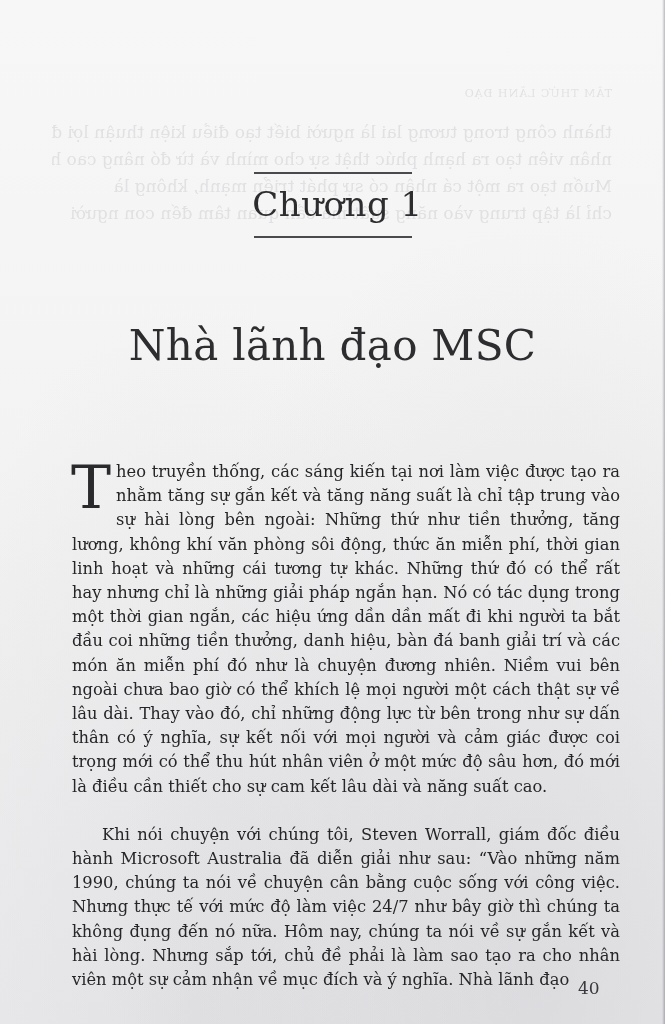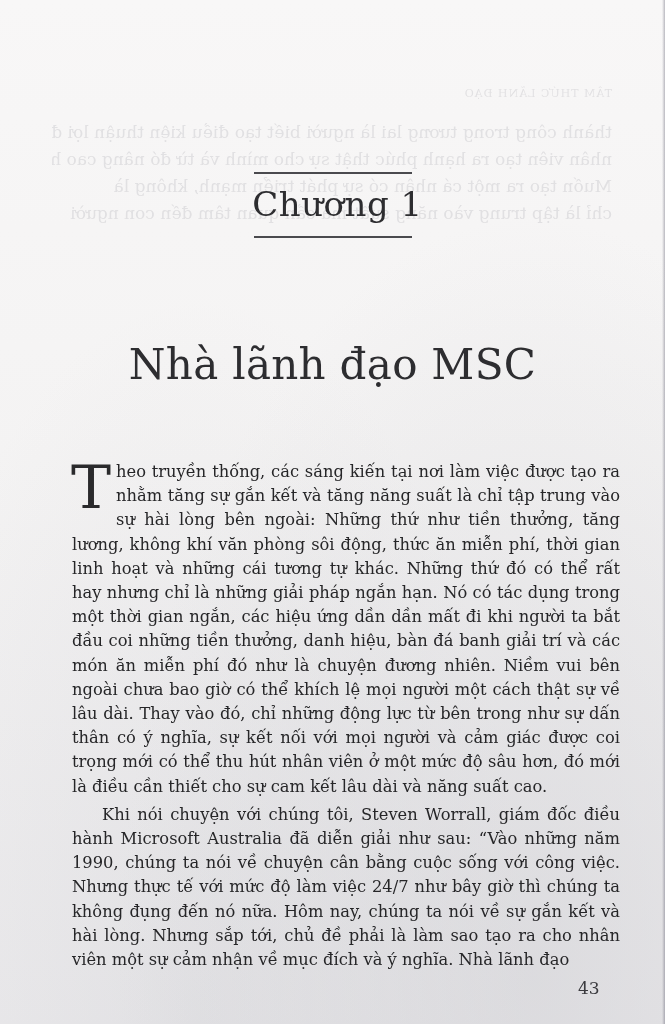--- a/index.html
+++ b/index.html
@@ -72,37 +72,36 @@
     }
     .chapter-title {
       position: absolute;
       left: 0; right: 0;
       top: 318px;
       text-align: center;
       font-size: 42px;
       line-height: 56px;
       color: #2d2d30;
       letter-spacing: 0.3px;
-      margin-top: 19px;
     }
     .body-text {
       position: absolute;
       left: 72px;
       top: 460px;
       width: 548px;
       font-size: 16.3px;
       line-height: 24.2px;
       text-align: justify;
       color: #262628;
     }
     .body-text p {
       margin: 0;
     }
     .body-text p + p {
-      margin-top: 4px;
+      margin-top: 24px;
       text-indent: 30px;
     }
     .dropcap {
       float: left;
       font-size: 60px;
       line-height: 44px;
       padding-top: 5px;
       margin-right: 5px;
       margin-left: -1px;
       color: #2a2a2c;
@@ -134,16 +133,16 @@
     <div class="rule"></div>
   </div>
 
   <div class="chapter-title">Nhà lãnh đạo MSC</div>
 
   <div class="body-text">
     <p><span class="dropcap">T</span><span>heo truyền thống, các sáng kiến tại nơi làm việc được tạo ra nhằm tăng sự gắn kết và tăng năng suất là chỉ tập trung vào sự hài lòng bên ngoài: Những thứ như tiền thưởng, tăng lương, không khí văn phòng sôi động, thức ăn miễn phí, thời gian linh hoạt và những cái tương tự khác. Những thứ đó có thể rất hay nhưng chỉ là những giải pháp ngắn hạn. Nó có tác dụng trong một thời gian ngắn, các hiệu ứng dần dần mất đi khi người ta bắt đầu coi những tiền thưởng, danh hiệu, bàn đá banh giải trí và các món ăn miễn phí đó như là chuyện đương nhiên. Niềm vui bên ngoài chưa bao giờ có thể khích lệ mọi người một cách thật sự về lâu dài. Thay vào đó, chỉ những động lực từ bên trong như sự dấn thân có ý nghĩa, sự kết nối với mọi người và cảm giác được coi trọng mới có thể thu hút nhân viên ở một mức độ sâu hơn, đó mới là điều cần thiết cho sự cam kết lâu dài và năng suất cao.</span></p>
     <p>Khi nói chuyện với chúng tôi, Steven Worrall, giám đốc điều hành Microsoft Australia đã diễn giải như sau: “Vào những năm 1990, chúng ta nói về chuyện cân bằng cuộc sống với công việc. Nhưng thực tế với mức độ làm việc 24/7 như bây giờ thì chúng ta không đụng đến nó nữa. Hôm nay, chúng ta nói về sự gắn kết và hài lòng. Nhưng sắp tới, chủ đề phải là làm sao tạo ra cho nhân viên một sự cảm nhận về mục đích và ý nghĩa. Nhà lãnh đạo</p>
   </div>
 
-  <div class="page-number">43</div>
+  <div class="page-number">40</div>
 
   <div class="right-edge"></div>
 </div>
 
 </body></html>

